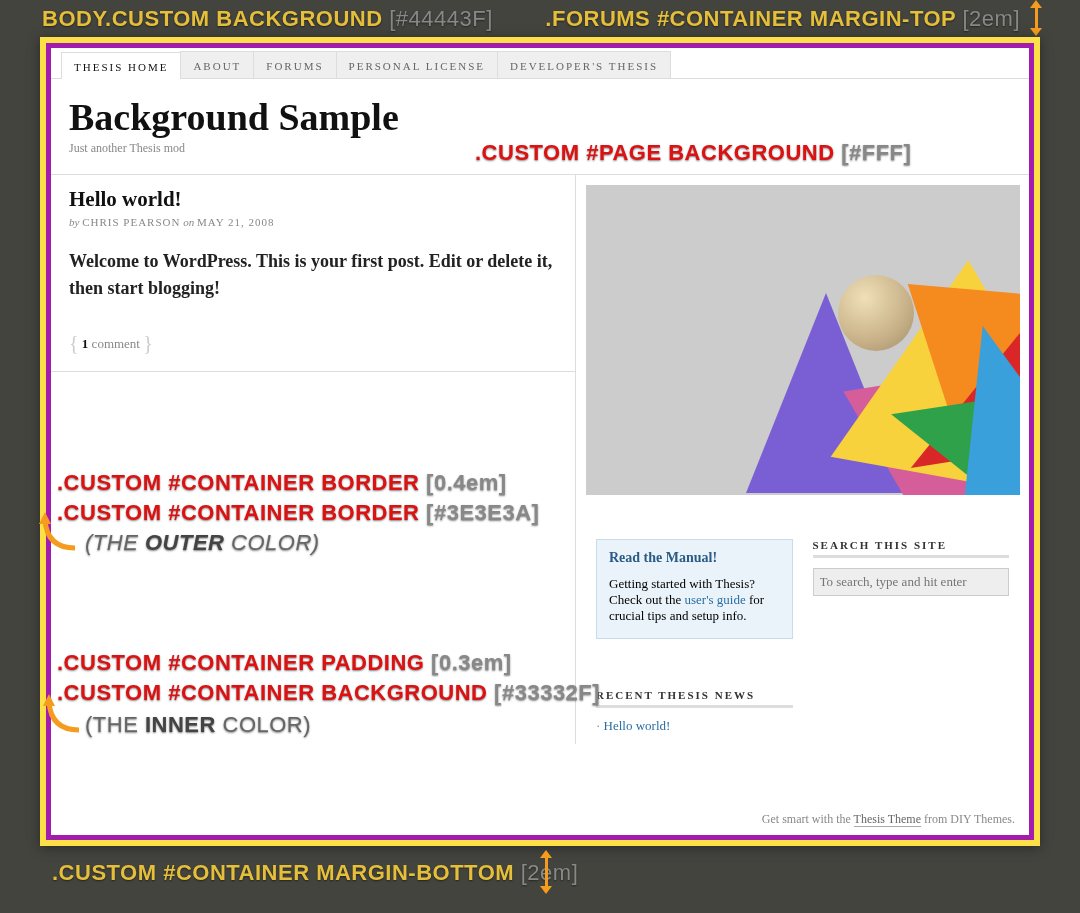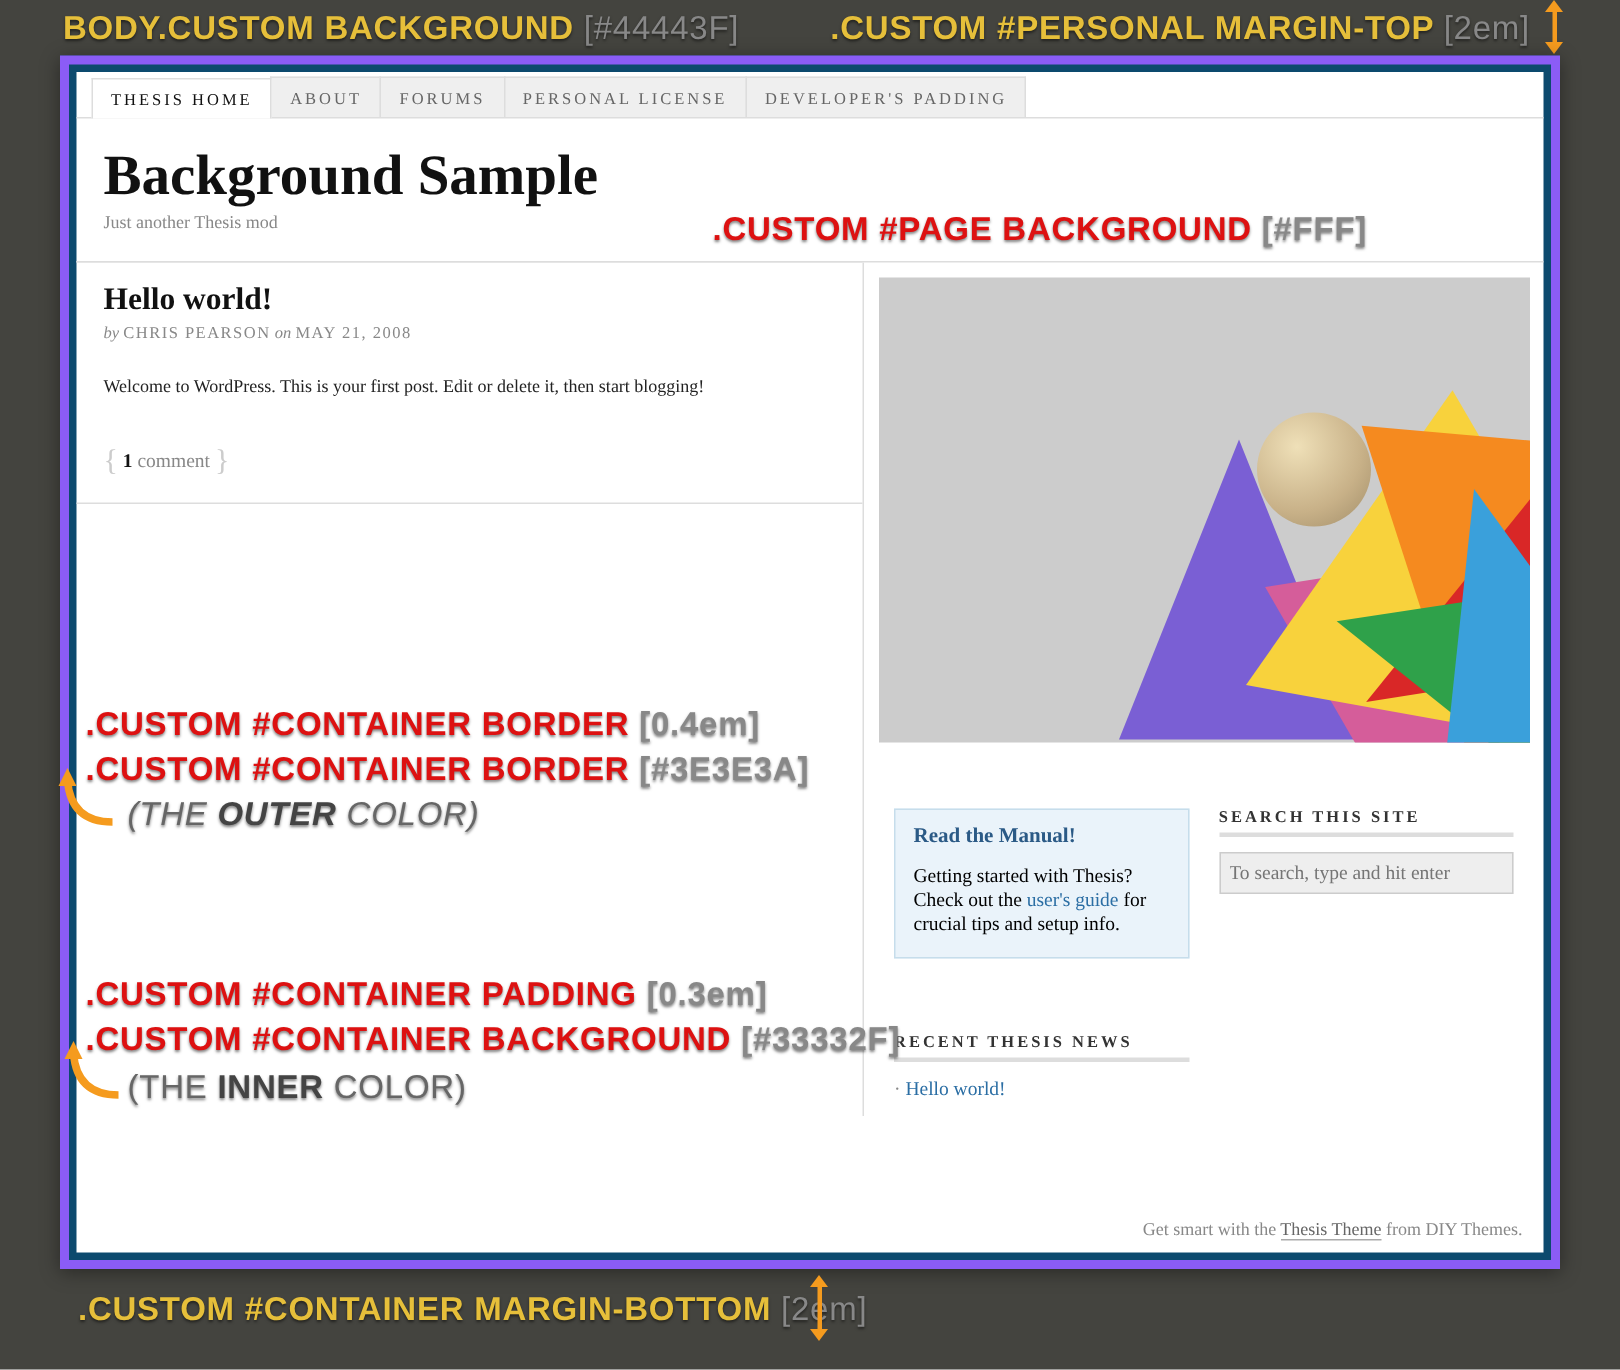--- a/index.html
+++ b/index.html
@@ -3,36 +3,36 @@
 <meta charset="utf-8">
 <style>
   * { margin:0; padding:0; box-sizing:border-box; }
   body.custom { font-family:Georgia,"Times New Roman",serif; background:#44443F; overflow:hidden; }
   .ann-font { font-family:"Arial Narrow","Helvetica Neue",Arial,sans-serif; font-stretch:condensed; letter-spacing:.5px; text-shadow:0 1px 2px rgba(0,0,0,.5); }
   .ann { position:absolute; font-weight:700; white-space:nowrap;text-align:center; }
   .ann-yellow { color:#e6bf3a; font-size:22px; }
   .ann-red { color:#d11; font-size:22px; }
   .ann-val { color:#888; font-weight:400; }
   .ann-note { color:#666; font-weight:400; }
-  #container { position:absolute; left:40px; top:37px; width:1000px; min-height:809px; background:#0c4a6e; border:6px solid #8b5cf6; padding:5px; box-shadow:0 2px 12px rgba(0,0,0,.4); }
+  #container { position:absolute; left:40px; top:37px; width:1000px; min-height:809px; background:#a21caf; border:6px solid #fde047; padding:5px; box-shadow:0 2px 12px rgba(0,0,0,.4); }
   #page { background:#fff; min-height:787px; position:relative; }
   .tabs { display:flex; list-style:none; padding:3px 0 0 10px; border-bottom:1px solid #ddd; font-size:11px; letter-spacing:2px; }
   .tabs li { padding:8px 12px 6px; border:1px solid #ddd; border-bottom:none; margin-right:-1px; background:#efefef; color:#666; cursor:pointer; }
   .tabs li.active { background:#fff; color:#111; position:relative; top:1px; }
   .header { padding:16px 0 18px 18px; }
   .header h1 { font-family:Georgia,serif; font-size:38px; font-weight:bold; color:#111; }
   .header .tagline { font-size:12px; color:#888; margin-top:2px; }
   .cols { display:flex; border-top:1px solid #ddd; }
   .maincol { flex:1; }
   .sidebarwrap { width:454px; border-left:1px solid #ddd; }
   .post { border:1px solid #ddd; border-left:none; border-right:none; margin:-1px 0 0; padding:12px 18px 18px; }
   .post h2 { font-family:Georgia,serif; font-weight:bold; font-size:21px; color:#111; }
   .byline { font-size:11px; color:#888; font-style:italic; margin:4px 0 20px; }
   .byline .nm { font-style:normal; letter-spacing:1px; }
-  .post p { font-size:12px; color:#222; line-height:1.5; }
+  .post p { font-size:18px; color:#222; line-height:1.5;font-weight:bold; }
   .comments { font-size:13px; color:#888; margin-top:28px; }
   .comments .n { color:#111; font-weight:bold; }
   .brace { font-size:20px; color:#ccc; position:relative; top:2px; }
   .sidepad { padding:10px; }
   .pinwheel { width:434px; height:310px; background:#ccc; position:relative; overflow:hidden; }
   .slice { position:absolute; width:0; height:0; left:290px; top:128px; }
   .sidecols { display:flex; margin-top:44px; }
   .scol { width:50%; padding:0 10px; }
   .box { border:1px solid #c6ddeb; background:#eaf3fa; padding:10px 12px 14px; font-size:13px; }
   .box h3 { font-size:14px; color:#2b5a86; margin-bottom:10px; font-weight:bold; }
@@ -52,35 +52,35 @@
   .arrow-vert::after { border-top:8px solid #f59b1e; }
   .curved-arrow { position:absolute; width:44px; height:42px; }
 </style>
 </head>
 <body class="custom">
 
 <div class="ann ann-font ann-yellow" style="left:42px; top:6px;">
   <span>BODY.CUSTOM BACKGROUND</span> <span class="ann-val">[#44443F]</span>
 </div>
 <div class="ann ann-font ann-yellow" style="right:60px; top:6px;">
-  <span>.CUSTOM #PERSONAL MARGIN-TOP</span> <span class="ann-val">[2em]</span>
+  <span>.FORUMS #CONTAINER MARGIN-TOP</span> <span class="ann-val">[2em]</span>
 </div>
 <div class="arrow-vert" style="right:36px; top:0; height:36px;">
     <div class="shaft"></div>
   </div>
 
 <div id="container">
   <div id="page">
 
     <ul class="tabs">
       <li class="active">THESIS HOME</li>
       <li>ABOUT</li>
       <li>FORUMS</li>
       <li>PERSONAL LICENSE</li>
-      <li>DEVELOPER'S PADDING</li>
+      <li>DEVELOPER'S THESIS</li>
     </ul>
 
     <div class="header">
       <h1>Background Sample</h1>
       <div class="tagline">Just another Thesis mod</div>
     </div>
 
     <div class="cols">
       <div class="maincol">
         <div class="post">

